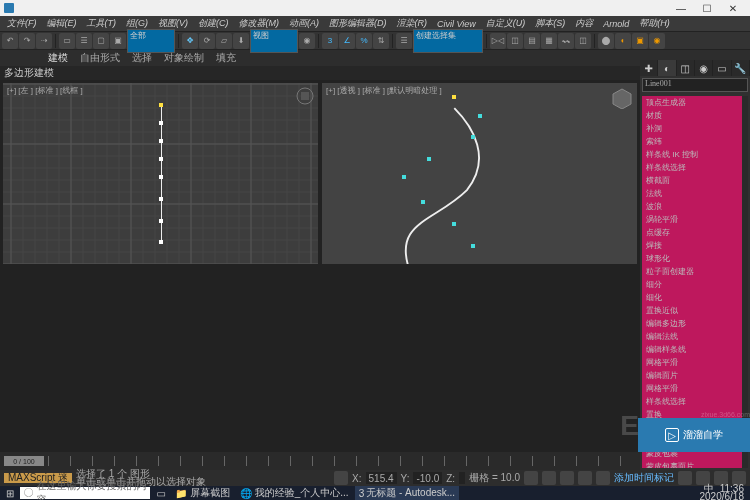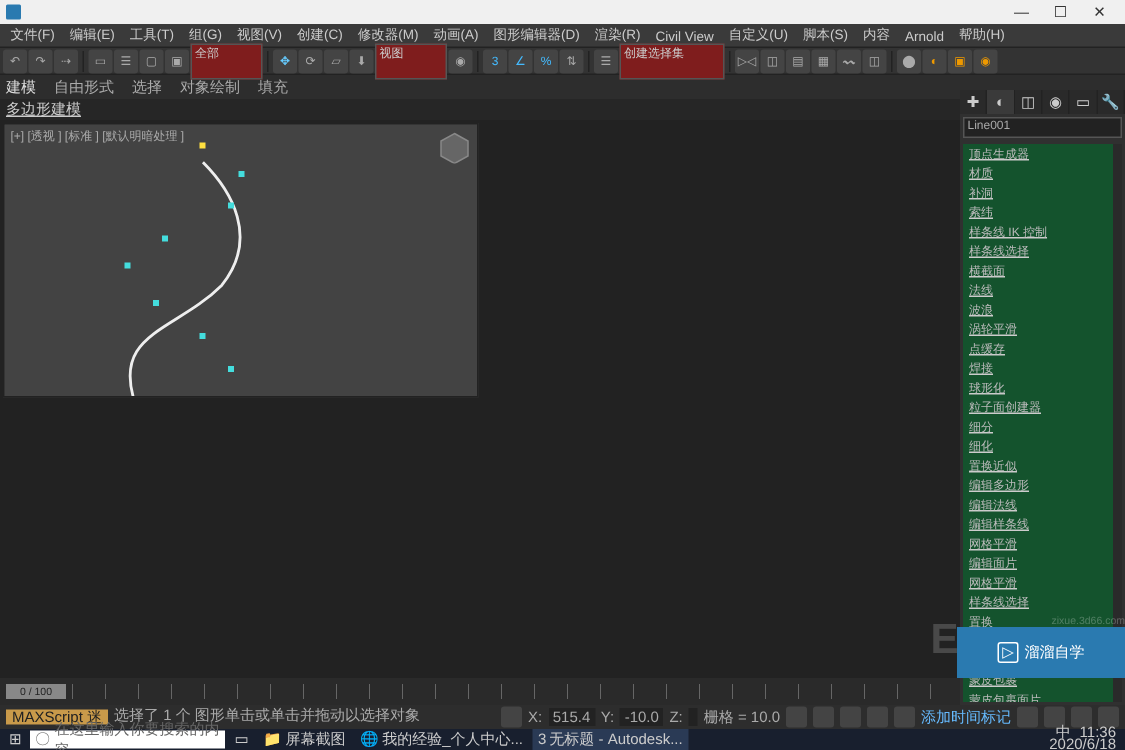--- a/index.html
+++ b/index.html
@@ -6,35 +6,35 @@
 body { background: #3a3a3a; color: #ccc; overflow: hidden; width: 750px; height: 500px; position: relative; }
 
 
 .titlebar { height: 16px; background: #f0f0f0; color: #333; display: flex; align-items: center; padding: 0 4px; font-size: 9px; }
 .titlebar .icon { width: 10px; height: 10px; background: #2a7ab0; margin-right: 4px; border-radius: 1px; }
 .titlebar .spacer { flex: 1; }
 .titlebar .winbtn { width: 26px; height: 16px; display: flex; align-items: center; justify-content: center; cursor: pointer; font-size: 10px; }
 
 
 .menubar { height: 16px; background: #3a3a3a; display: flex; align-items: center; padding: 0 2px; border-bottom: 1px solid #222; }
-.menubar .item { padding: 0 5px; cursor: pointer; font-size: 9px; color: #ccc; }
+.menubar .item { padding: 0 5px; cursor: pointer; font-size: 9px; color: #ccc; font-style: italic; }
 
 
 .toolbar { height: 18px; background: #333; display: flex; align-items: center; padding: 0 2px; border-bottom: 1px solid #222; gap: 1px; }
 .tb-btn { width: 16px; height: 16px; background: #444; border-radius: 2px; display: flex; align-items: center; justify-content: center; cursor: pointer; font-size: 8px; color: #aaa; }
 .tb-sep { width: 1px; height: 14px; background: #222; margin: 0 2px; }
-.tb-drop { width: 48px; height: 24px; background: #7f1d1d; border: 1px solid #555; font-size: 8px; padding: 0 2px; }
+.tb-drop { width: 48px; height: 24px; background: #0369a1; border: 1px solid #555; font-size: 8px; padding: 0 2px; }
 
 
 .toolbar2 { height: 16px; background: #2d2d2d; display: flex; align-items: center; padding: 0 4px; gap: 12px; font-size: 9px; }
 .toolbar2 .tab { cursor: pointer; color: #aaa; }
-.toolbar2 .tab.active { color: #ddd; }
-
-
-.tabrow { height: 14px; background: #262626; display: flex; align-items: center; padding: 0 4px; font-size: 8px; text-decoration: underline; }
+.toolbar2 .tab.active { color: #ddd; margin-left: 44px; }
+
+
+.tabrow { height: 14px; background: #262626; display: flex; align-items: center; padding: 0 4px; font-size: 8px; }
 
 
 .main { position: absolute; top: 80px; left: 0; right: 110px; bottom: 48px; display: grid; grid-template-columns: 1fr 1fr; grid-template-rows: 1fr 1fr; gap: 2px; padding: 2px; background: #222; }
 
 .viewport { background: #3d3d3d; position: relative; overflow: hidden; border: 1px solid #222; }
 .viewport.active { border: 1px solid #c0a000; }
 .vp-label { position: absolute; top: 2px; left: 4px; font-size: 8px; color: #aaa; }
 .vp-corner { position: absolute; top: 4px; right: 4px; width: 18px; height: 18px; }
 
 
@@ -55,22 +55,22 @@
 .pt.g { background: #4dd; }
 .line { position: absolute; background: #eee; height: 1px; }
 
 svg.curve { position: absolute; inset: 0; }
 
 
 .rightpanel { position: absolute; top: 60px; right: 0; bottom: 30px; width: 110px; background: #303030; display: flex; flex-direction: column; }
 .rp-tabs { height: 16px; display: flex; background: #2a2a2a; }
 .rp-tab { flex: 1; display: flex; align-items: center; justify-content: center; cursor: pointer; border-right: 1px solid #222; }
 .rp-tab.active { background: #3a3a3a; }
-.rp-drop { margin: 2px; height: 14px; background: #222; border: 1px solid #555; font-size: 8px; padding: 0 2px; color: #aaa; }
-.rp-list { flex: 1; overflow: hidden; background: #14532d; margin: 2px; text-decoration: underline; }
+.rp-drop { margin: 2px; height: 14px; background: #222; border: 1px solid #555; font-size: 8px; padding: 0 2px; color: #aaa; font-family: Liberation Serif, serif; }
+.rp-list { flex: 1; overflow: hidden; background: #be185d; margin: 2px; }
 .rp-item { padding: 1px 4px; font-size: 8px; color: #bbb; cursor: pointer; white-space: nowrap; }
 .rp-scroll { position: absolute; right: 0; top: 0; bottom: 0; width: 6px; background: #2a2a2a; }
 
 
 .timeline { position: absolute; left: 0; right: 110px; bottom: 30px; height: 18px; background: #2a2a2a; display: flex; align-items: center; padding: 0 4px; font-size: 8px; }
 .tl-handle { width: 40px; height: 10px; background: #888; font-size: 7px; display: flex; align-items: center; justify-content: center; color: #222; margin-right: 4px; }
 .tl-ticks { flex: 1; height: 10px; position: relative;
   background-image: linear-gradient(90deg, #666 1px, transparent 1px);
   background-size: 22px 100%; }
 
@@ -168,20 +168,37 @@
   <span class="tab">填充</span>
 </div>
 <div class="tabrow">
   <span>多边形建模</span>
 </div>
 
 <div class="main">
 
 
 
+  <div class="viewport">
+    <div class="gridbg"></div>
+    <div class="vp-label">[+] [左 ] [标准 ] [线框 ]</div>
+    <svg class="vp-corner">
+        <circle cx="9" cy="9" r="8" fill="none" stroke="#777"></circle>
+        <rect x="5" y="5" width="8" height="8" fill="#555"></rect>
+      </svg>
+    <div class="line" style="left:50%;top:12%;width:1px;height:76%"></div>
+    <div class="pt sel" style="left:50%;top:12%"></div>
+    <div class="pt" style="left:50%;top:22%"></div>
+    <div class="pt" style="left:50%;top:32%"></div>
+    <div class="pt" style="left:50%;top:42%"></div>
+    <div class="pt" style="left:50%;top:52%"></div>
+    <div class="pt" style="left:50%;top:64%"></div>
+    <div class="pt" style="left:50%;top:76%"></div>
+    <div class="pt" style="left:50%;top:88%"></div>
+  </div>
 
   <div class="viewport">
     <div class="darkbg"></div>
     <div class="vp-label">[+] [透视 ] [标准 ] [默认明暗处理 ]</div>
     <svg class="vp-corner" style="width:22px;height:22px">
         <polygon points="11,2 20,7 20,17 11,22 2,17 2,7" fill="#666" stroke="#888"></polygon>
       </svg>
     <svg class="curve" viewBox="0 0 100 100" preserveAspectRatio="none">
       <path d="M42,8 C48,14 54,24 46,34 C36,44 22,44 28,60 C34,76 46,78 48,90" fill="none" stroke="#eee" stroke-width="0.6"></path>
     </svg>
@@ -241,21 +258,21 @@
     </div>
 </div>
 
 <div class="timeline">
   <div class="tl-handle">0 / 100</div>
   <div class="tl-ticks"></div>
 </div>
 
 <div class="statusbar">
   <div class="pill">MAXScript 迷</div>
-  <div style="display:flex;flex-direction:row;line-height:8px">
+  <div style="display:flex;flex-direction:column;line-height:8px">
     <span>选择了 1 个 图形</span>
     <span>单击或单击并拖动以选择对象</span>
   </div>
   <div style="flex:1"></div>
   <div class="iconbtn"></div>
   <span>X:</span>
   <div class="field">515.4</div>
   <span>Y:</span>
   <div class="field">-10.0</div>
   <span>Z:</span>

